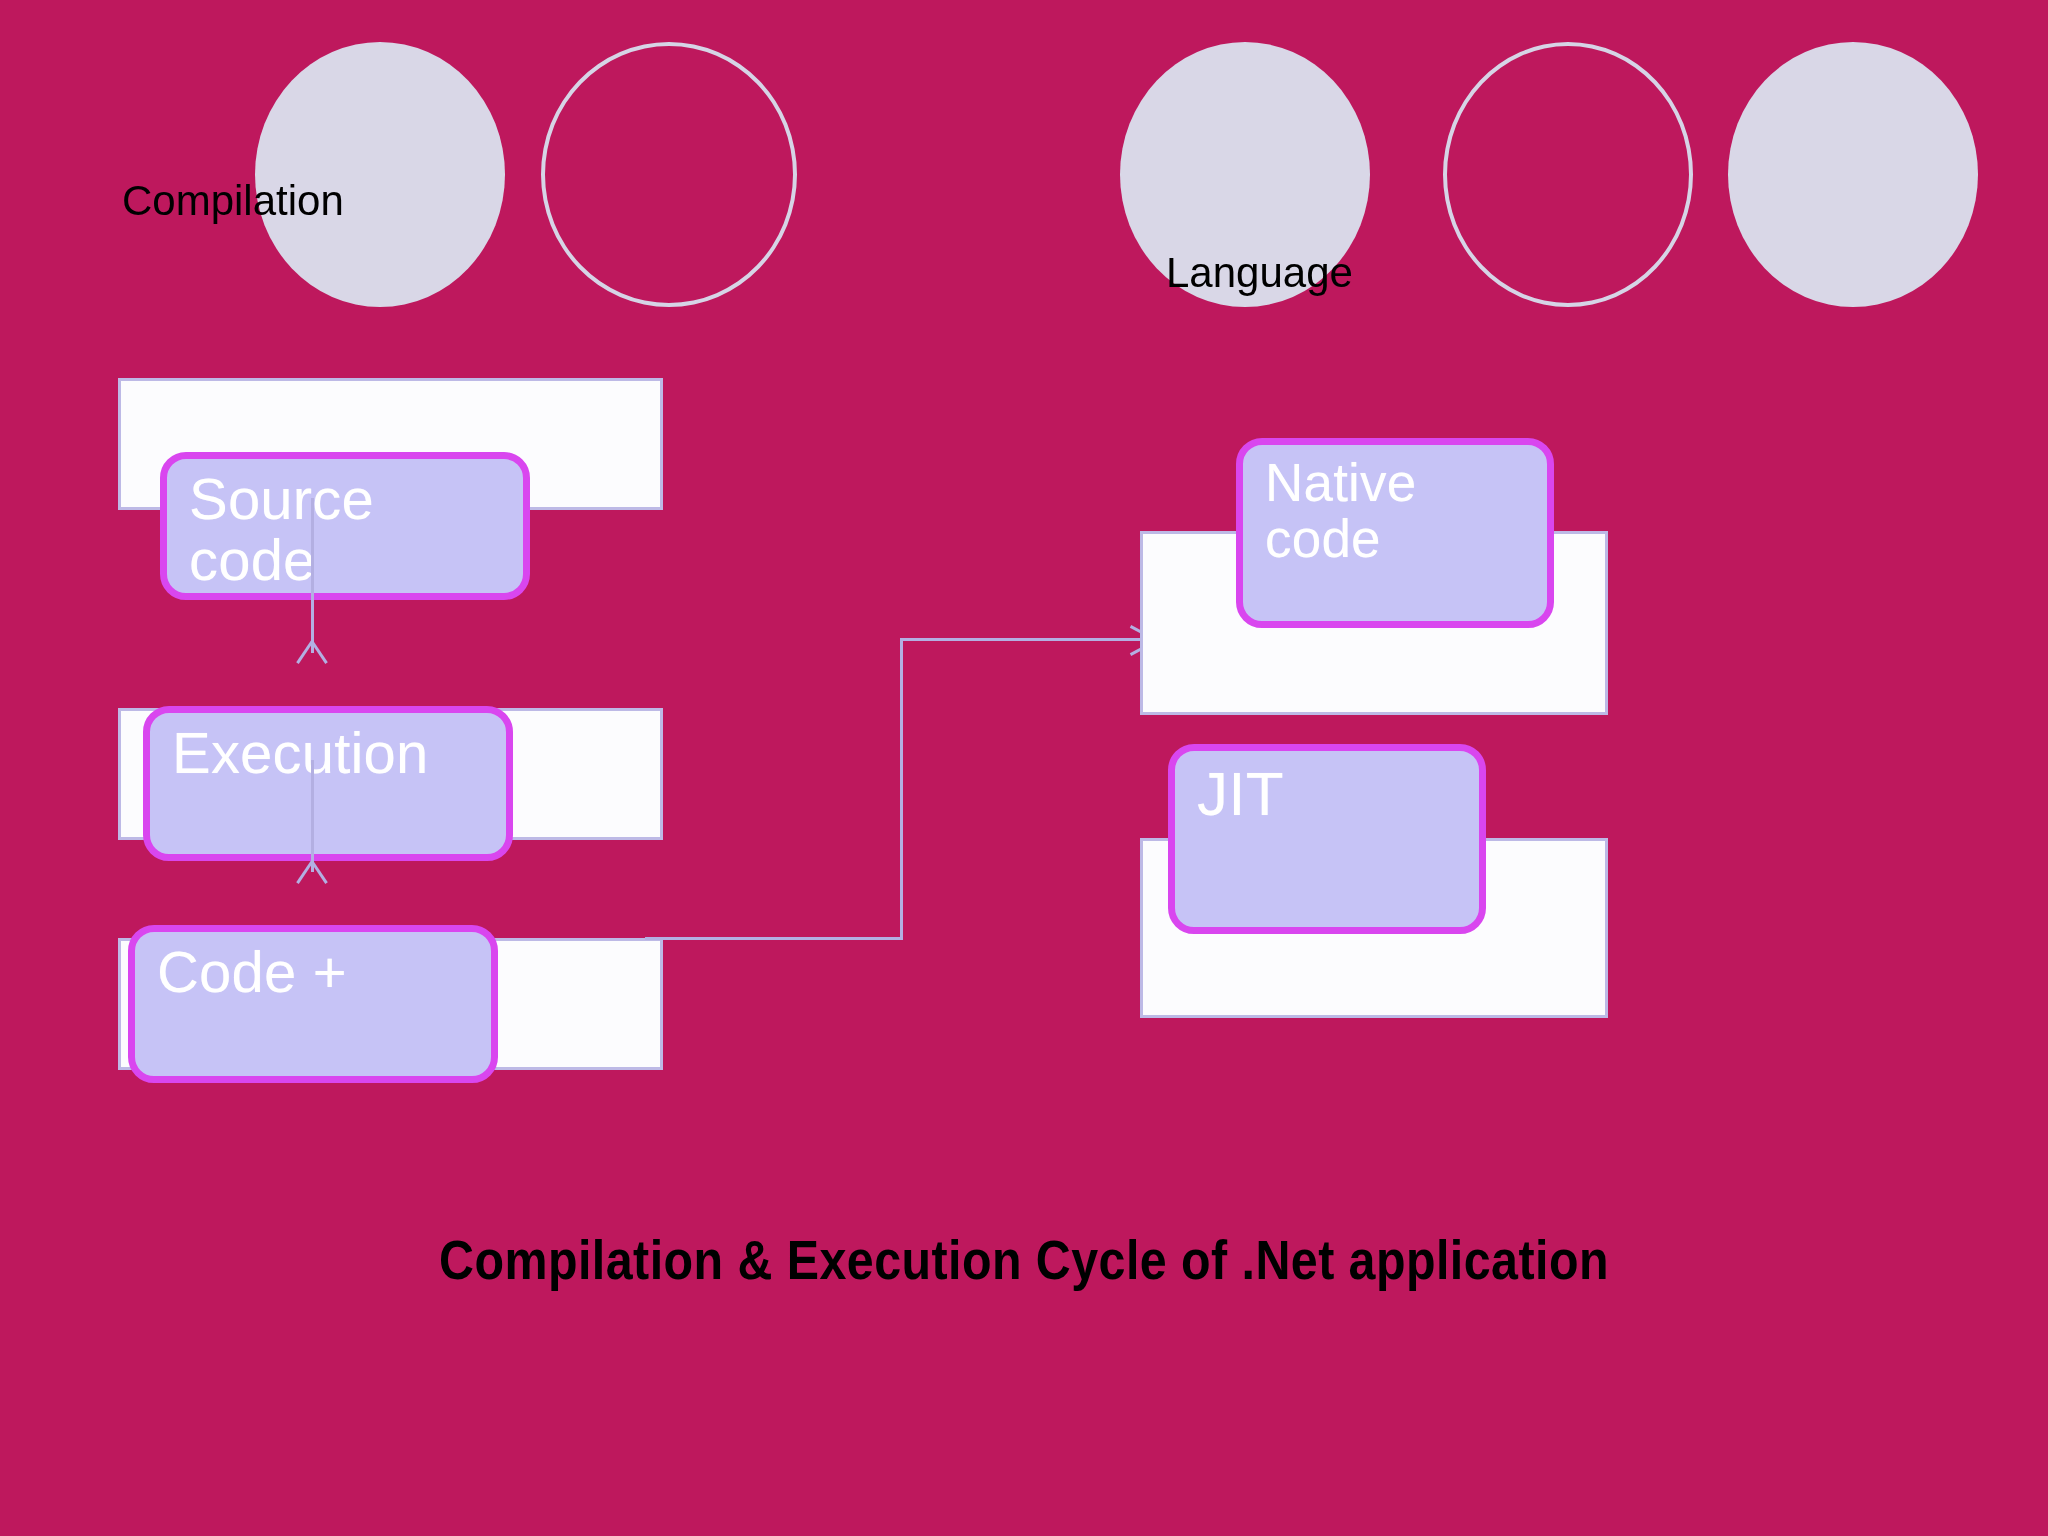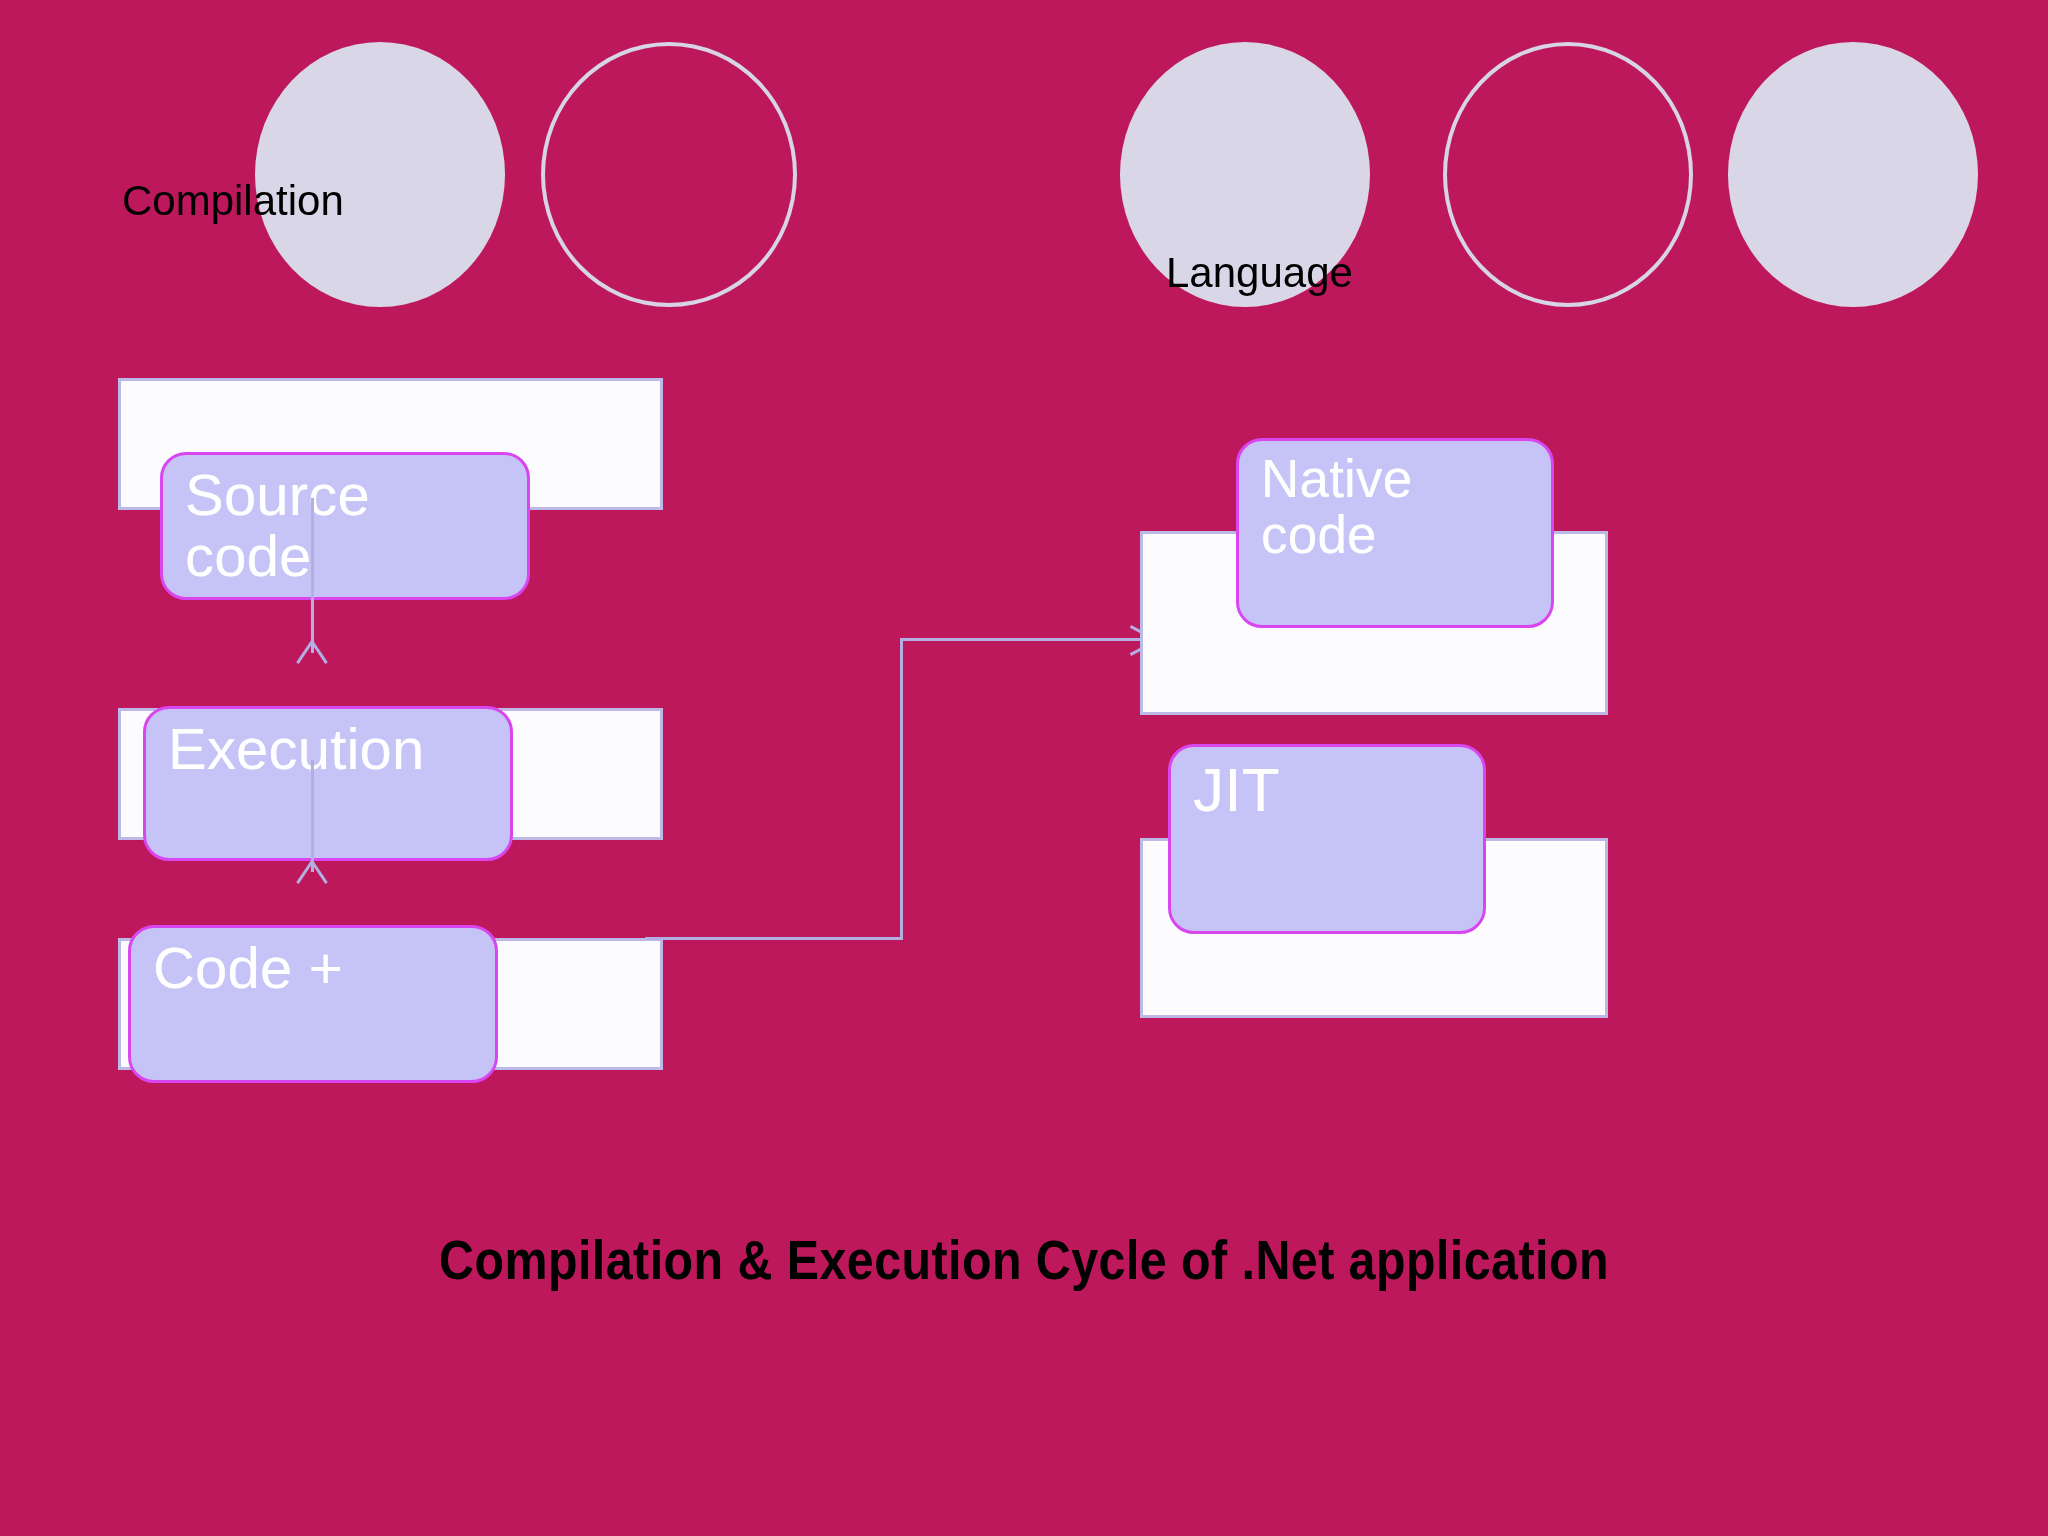--- a/index.html
+++ b/index.html
@@ -49,21 +49,21 @@
     background: #fcfcfe;
     border: 3px solid #bdb9e6;
   }
 
   
   .chip {
     position: absolute;
     box-sizing: border-box;
     background: #c6c3f6;
     border-radius: 26px;
-    border: 3px solid #d946ef;
+    border: 7px solid #d946ef;
     color: #ffffff;
     font-size: 58px;
     line-height: 1.05;
     padding: 10px 0 0 22px;
     letter-spacing: 0.2px;
     font-family: "Liberation Sans", sans-serif;
     text-shadow: 0 0 1px rgba(255,255,255,0.45);
   }
   .chip .l2 { display: block; }
 

